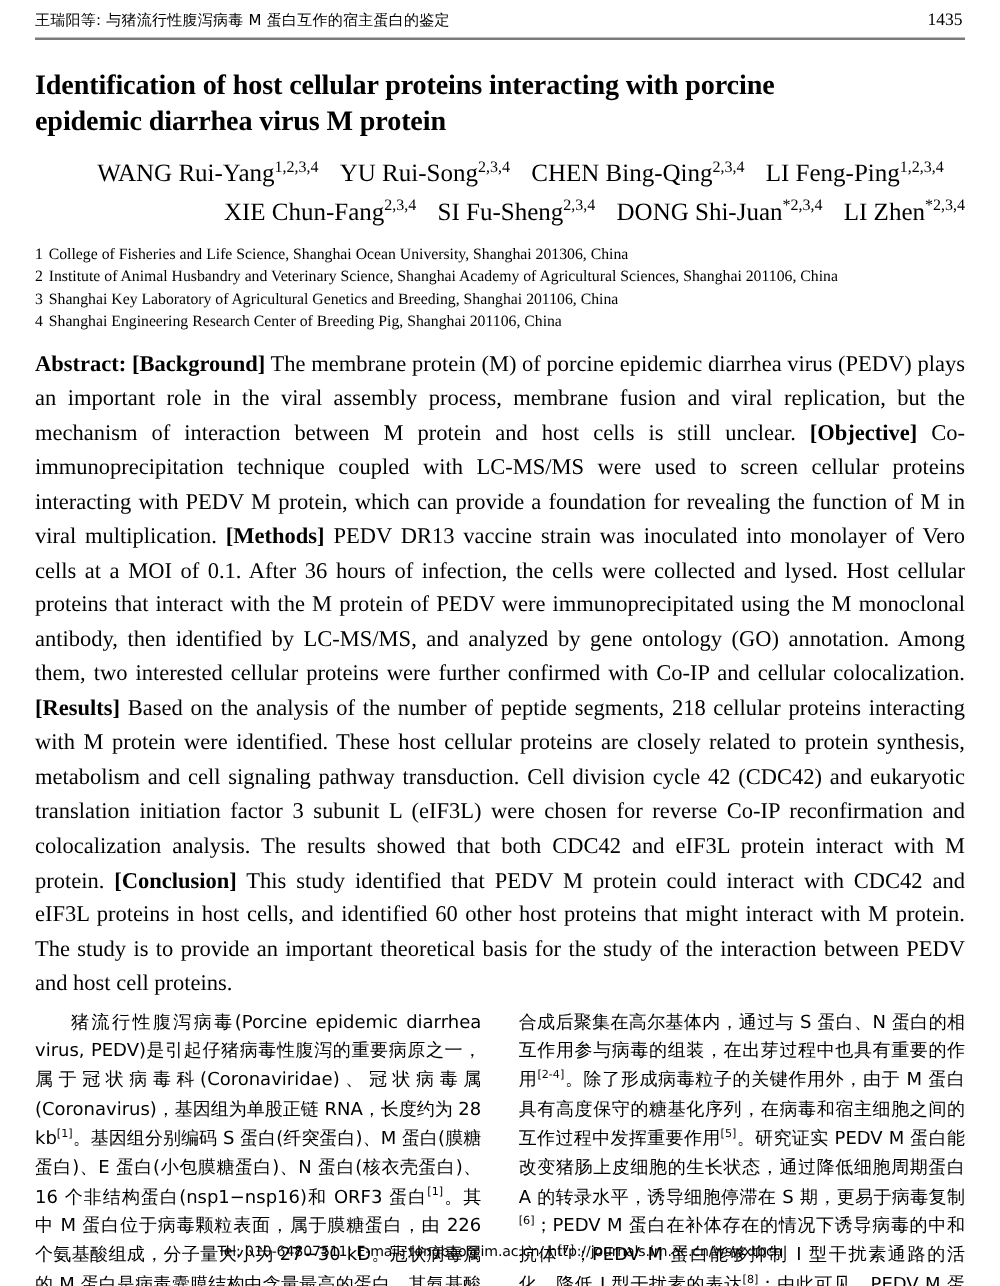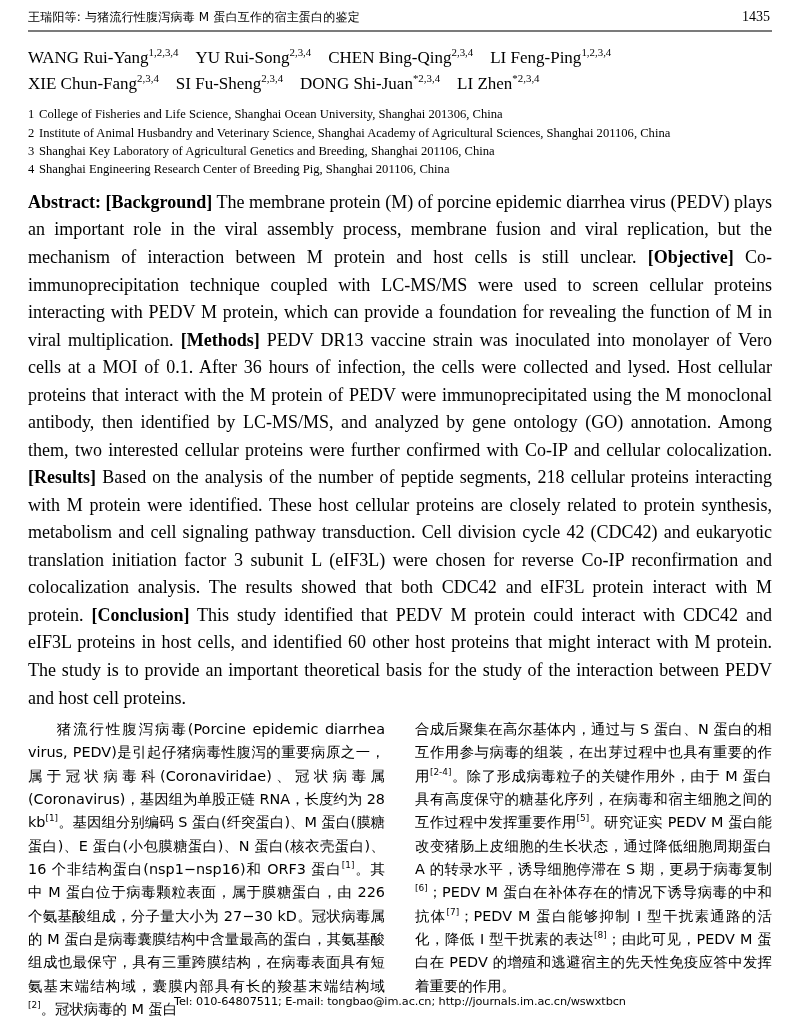--- a/index.html
+++ b/index.html
@@ -58,22 +58,23 @@
     font-size: 22.5px;
     font-weight: bold;
     line-height: 1.30;
     letter-spacing: -0.1px;
     text-align: left;
   }
 
   
   .authors {
     margin-top: 13px;
-    font-size: 17px;
+    font-size: 20px;
     line-height: 1.52;
+    text-align: right;
   }
   .authors .au {
     white-space: nowrap;
     margin-right: 17px;
   }
   .authors .au:last-child { margin-right: 0; }
   sup {
     font-size: 0.64em;
     vertical-align: super;
     line-height: 0;
@@ -152,20 +153,24 @@
 <body>
 
 <div class="page">
 
   <div class="runhead">
     <div class="runhead-left">王瑞阳等: 与猪流行性腹泻病毒 M 蛋白互作的宿主蛋白的鉴定</div>
     <div class="runhead-right">1435</div>
   </div>
   <div class="runrule"></div>
 
+  <div class="title">
+    <div>Identification of host cellular proteins interacting with porcine</div>
+    <div>epidemic diarrhea virus M protein</div>
+  </div>
 
   <div class="authors" id="author-list"><span class="au"><span>WANG Rui-Yang</span><sup>1,2,3,4</sup></span><span class="au"><span>YU Rui-Song</span><sup>2,3,4</sup></span><span class="au"><span>CHEN Bing-Qing</span><sup>2,3,4</sup></span><span class="au"><span>LI Feng-Ping</span><sup>1,2,3,4</sup></span><br><span class="au"><span>XIE Chun-Fang</span><sup>2,3,4</sup></span><span class="au"><span>SI Fu-Sheng</span><sup>2,3,4</sup></span><span class="au"><span>DONG Shi-Juan</span><sup>*2,3,4</sup></span><span class="au"><span>LI Zhen</span><sup>*2,3,4</sup></span></div>
 
   <div class="affils" id="affil-list">
       <div class="affil">
         <div class="affil-num">1</div>
         <div class="affil-text">College of Fisheries and Life Science, Shanghai Ocean University, Shanghai 201306, China</div>
       </div>
       <div class="affil">
         <div class="affil-num">2</div>

